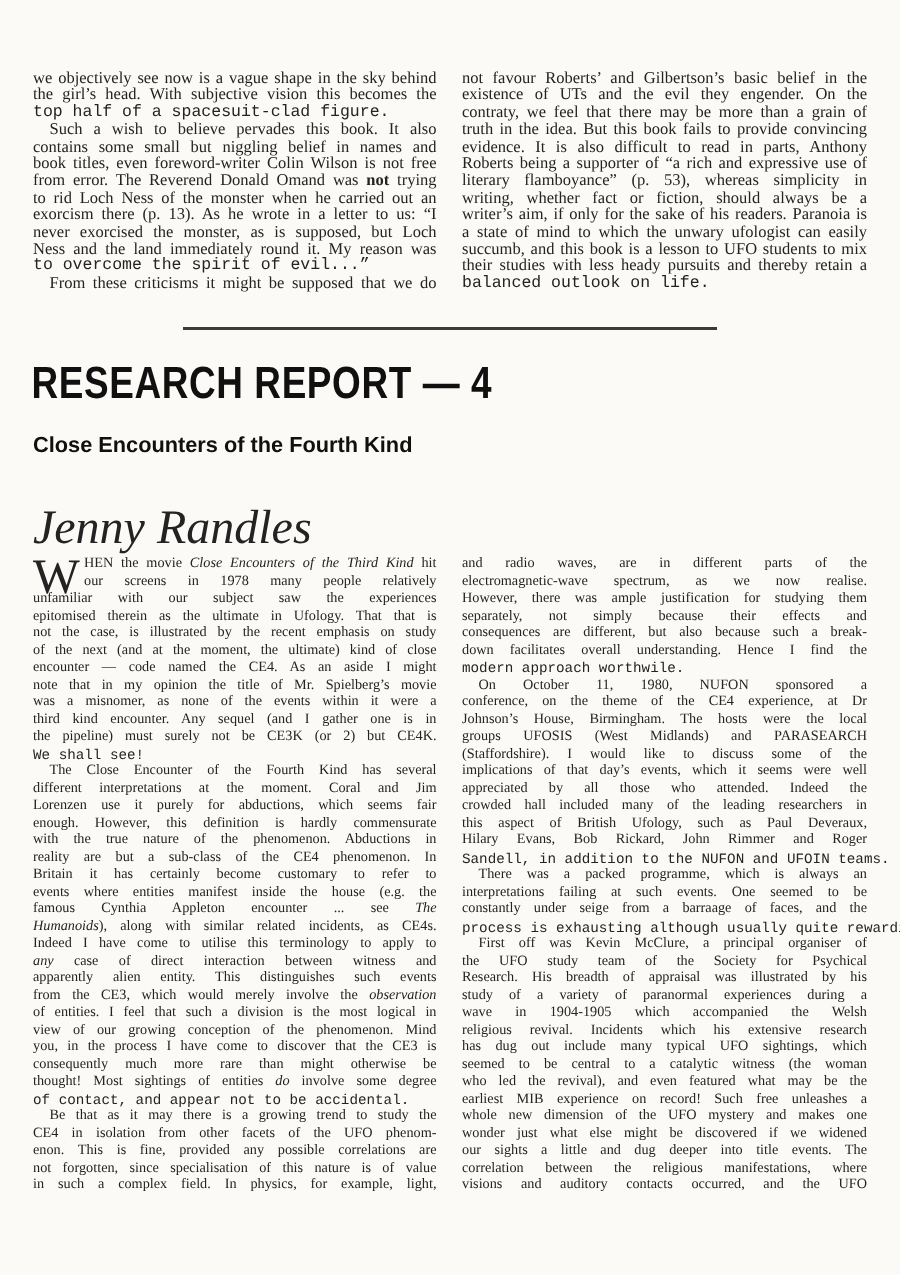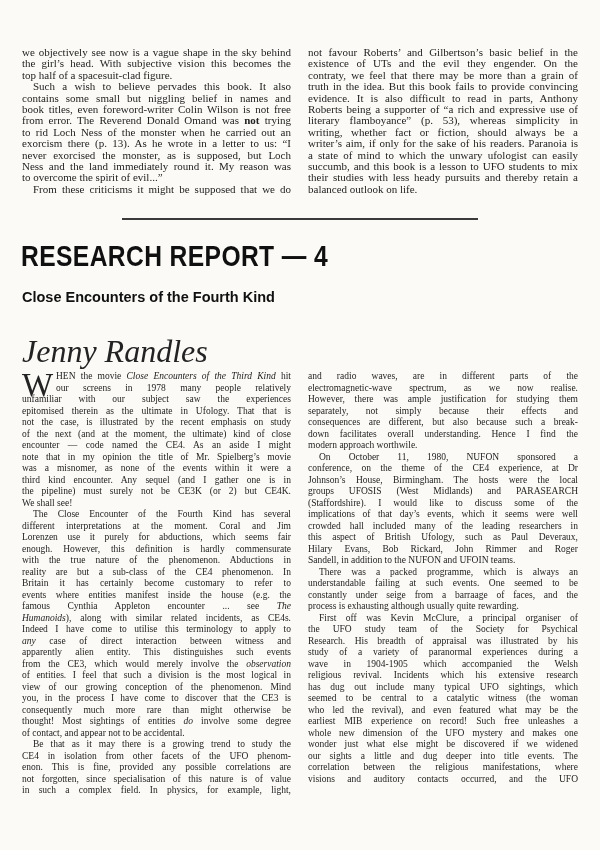--- a/index.html
+++ b/index.html
@@ -18,21 +18,21 @@
   .col-b{width:270px;}
   .top-cols .line{font-size:11px;line-height:11.4px;height:11.4px;}
   .article-cols .line{font-size:9.5px;line-height:11.5px;height:11.5px;}
   .line{
     white-space:nowrap;
     text-align:justify;
     -moz-text-align-last:justify;
     text-align-last:justify;
     overflow:visible;
   }
-  .line.nj{text-align-last:left;-moz-text-align-last:left;}
+  .line.nj{text-align-last:left;font-family:Liberation Mono, monospace;-moz-text-align-last:left;}
   .line.ind{text-indent:11px;}
   .line.dc{padding-left:34px;}
   .it{font-style:italic;}
   .bd{font-weight:bold;}
   .dropcap{
     position:absolute;left:0;top:-2px;
     font-size:33px;line-height:1;color:var(--ink,#222);
   }
   .rule{
     position:absolute;top:218px;left:122px;width:356px;height:2px;
@@ -152,26 +152,27 @@
         <div class="line">separately, not simply because their effects and</div>
         <div class="line">consequences are different, but also because such a break-</div>
         <div class="line">down facilitates overall understanding. Hence I find the</div>
         <div class="line nj">modern approach worthwile.</div>
         <div class="line ind">On October 11, 1980, NUFON sponsored a</div>
         <div class="line">conference, on the theme of the CE4 experience, at Dr</div>
         <div class="line">Johnson’s House, Birmingham. The hosts were the local</div>
         <div class="line">groups UFOSIS (West Midlands) and PARASEARCH</div>
         <div class="line">(Staffordshire). I would like to discuss some of the</div>
         <div class="line">implications of that day’s events, which it seems were well</div>
+        <div class="line">appreciated by all those who attended. Indeed the</div>
         <div class="line">crowded hall included many of the leading researchers in</div>
         <div class="line">this aspect of British Ufology, such as Paul Deveraux,</div>
         <div class="line">Hilary Evans, Bob Rickard, John Rimmer and Roger</div>
         <div class="line nj">Sandell, in addition to the NUFON and UFOIN teams.</div>
         <div class="line ind">There was a packed programme, which is always an</div>
-        <div class="line">understandable failing at such events. One seemed to be</div>
+        <div class="line">interpretations failing at such events. One seemed to be</div>
         <div class="line">constantly under seige from a barraage of faces, and the</div>
         <div class="line nj">process is exhausting although usually quite rewarding.</div>
         <div class="line ind">First off was Kevin McClure, a principal organiser of</div>
         <div class="line">the UFO study team of the Society for Psychical</div>
         <div class="line">Research. His breadth of appraisal was illustrated by his</div>
         <div class="line">study of a variety of paranormal experiences during a</div>
         <div class="line">wave in 1904-1905 which accompanied the Welsh</div>
         <div class="line">religious revival. Incidents which his extensive research</div>
         <div class="line">has dug out include many typical UFO sightings, which</div>
         <div class="line">seemed to be central to a catalytic witness (the woman</div>

